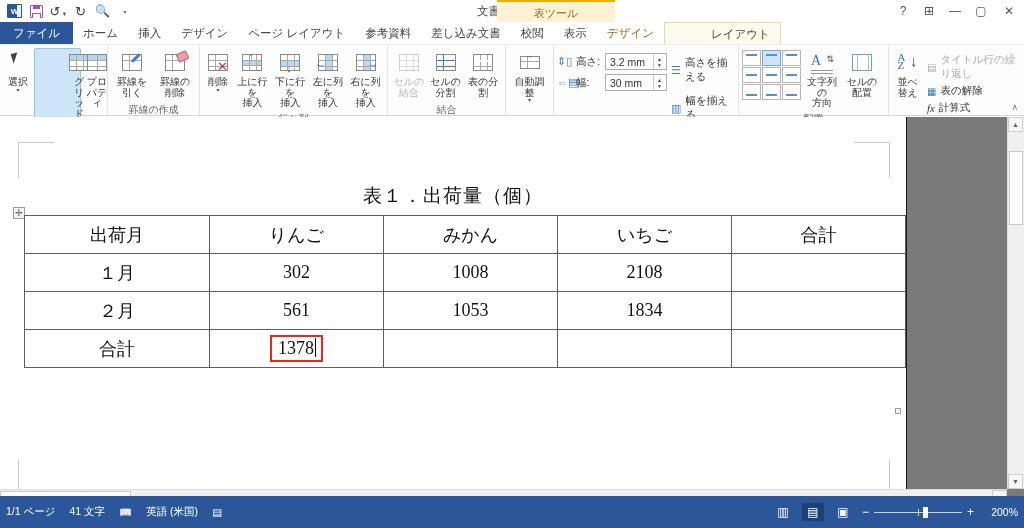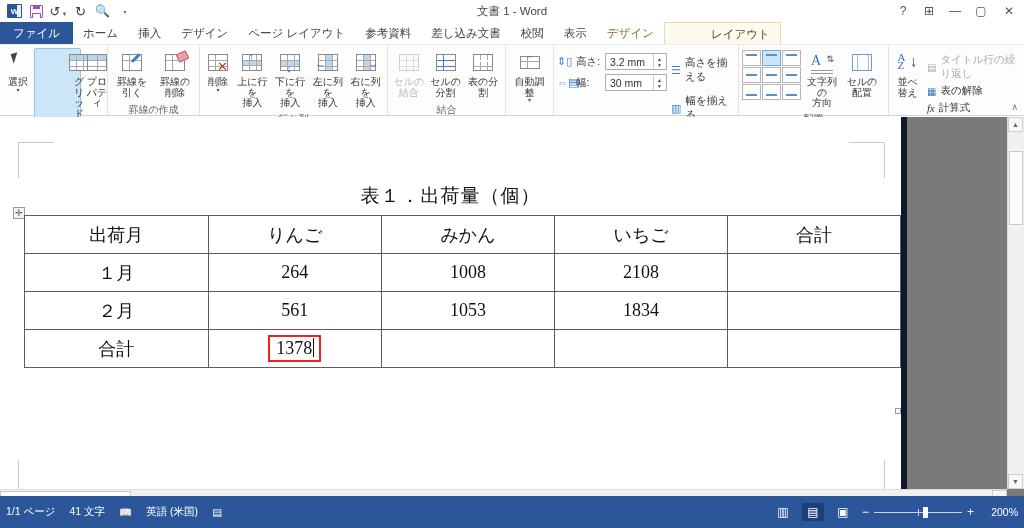--- a/index.html
+++ b/index.html
@@ -171,21 +171,21 @@
   }
   .sb-btn {
     position: absolute; width: 15px; height: 15px; background: #f7f7f7; border: 1px solid #cfcfcf;
     display:flex; align-items:center; justify-content:center; font-size:7px; color:#666;
   }
   .sb-thumb-v { position:absolute; left:1px; right:1px; background:#fdfdfd; border:1px solid #c8c8c8; }
   .sb-thumb-h { position:absolute; top:1px; bottom:1px; background:#fdfdfd; border:1px solid #c8c8c8; }
 
   .page {
     position: absolute; left: 0; top: 0; width: 907px; height: 100%;
-    background: #fff; border-right: 6px solid #0f172a; padding-left: 16px;
+    background: #fff; border-right: 1px solid #0f172a; padding-left: 16px;
   }
   .margin-mark { position: absolute; width: 36px; height: 36px; }
   .mm-tl { left: 18px; top: 25px; border-left:1px solid #c9c9c9; border-top:1px solid #c9c9c9; }
   .mm-tr { right: 16px; top: 25px; border-right:1px solid #c9c9c9; border-top:1px solid #c9c9c9; }
   .mm-bl { left: 18px; bottom: 10px; border-left:1px solid #c9c9c9; border-bottom:1px solid #c9c9c9; }
   .mm-br { right: 16px; bottom: 10px; border-right:1px solid #c9c9c9; border-bottom:1px solid #c9c9c9; }
 
   .doc-title {
     position: absolute; left: 0; right: 0; top: 66px; text-align: center;
     font-family: "Liberation Serif", "DejaVu Serif", serif; font-size: 19px; color: #111;
@@ -266,20 +266,21 @@
         <span class="arrowglyph">↻</span>
       </div>
     <div class="qat-btn">
         <span style="font-size:12px;color:#555;">🔍</span>
       </div>
     <div class="qat-btn">
         <span class="ddcaret" style="top:0">▾</span>
       </div>
   </div>
   <div class="title-text">文書 1 - Word</div>
+  <div class="contextual-banner">表ツール</div>
   <div class="win-ctrl">
     <div class="win-btn">?</div>
     <div class="win-btn">⊞</div>
     <div class="win-btn">—</div>
     <div class="win-btn">▢</div>
     <div class="win-btn close">✕</div>
   </div>
   <div class="acct">
     <span class="acct-caret">▾</span>
     <span class="avatar"></span>
@@ -636,21 +637,21 @@
       <tbody>
           <tr>
         <td class="c0">出荷月</td>
         <td class="c1">りんご</td>
         <td class="c2">みかん</td>
         <td class="c3">いちご</td>
         <td class="c4">合計</td>
       </tr>
       <tr>
         <td class="c0">１月</td>
-        <td class="c1">264</td>
+        <td class="c1">302</td>
         <td class="c2">1008</td>
         <td class="c3">2108</td>
         <td class="c4"></td>
       </tr>
       <tr>
         <td class="c0">２月</td>
         <td class="c1">561</td>
         <td class="c2">1053</td>
         <td class="c3">1834</td>
         <td class="c4"></td>

